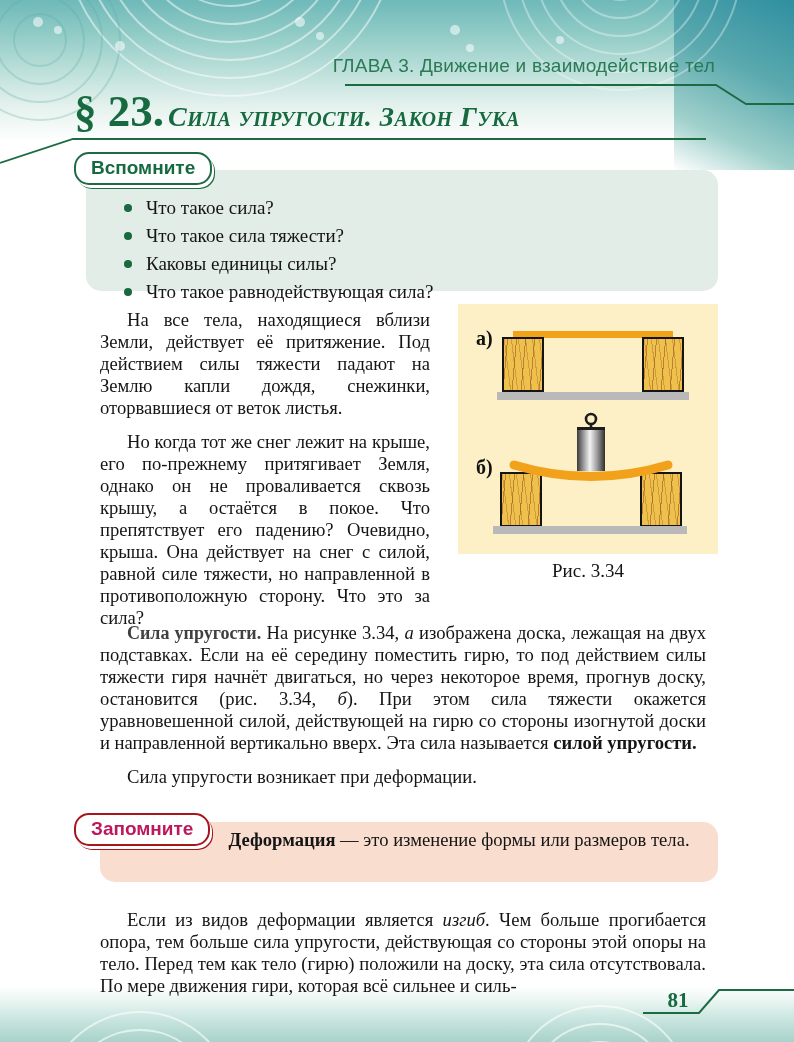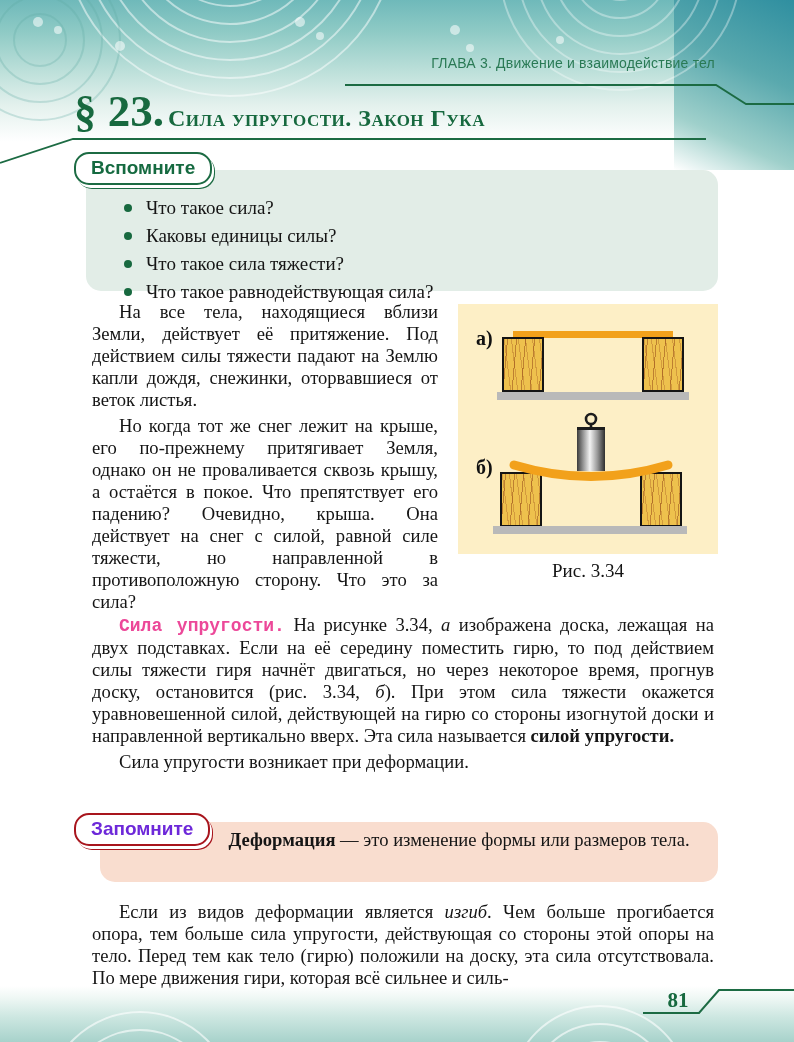--- a/index.html
+++ b/index.html
@@ -13,47 +13,47 @@
     background:linear-gradient(205deg,#2f8fa0 0%,#5aa9ae 40%,#9fd0cb 75%,rgba(255,255,255,0) 100%);}
   .band-art{position:absolute;left:0;top:0;pointer-events:none;}
   .bottom-band{position:absolute;left:0;top:986px;width:794px;height:56px;
     background:linear-gradient(0deg,#a7d2cb 0%,#cde7e1 45%,#eef7f4 78%,#ffffff 100%);}
 
   
   .rules{position:absolute;left:0;top:0;pointer-events:none;}
 
   .chapter-header{position:absolute;top:55px;right:79px;
     font-family:"Liberation Sans","DejaVu Sans",sans-serif;
-    font-size:14px;color:#2a7a55;letter-spacing:.2px;}
+    font-size:19px;color:#2a7a55;letter-spacing:.2px;}
 
   .title-row{position:absolute;left:74px;top:88px;white-space:nowrap;color:#17693f;}
   .title-num{font-size:45px;font-weight:bold;line-height:46px;}
-  .title-text{font-size:24px;font-weight:bold;font-variant:small-caps;letter-spacing:.5px;}
+  .title-text{font-size:28px;font-weight:bold;font-variant:small-caps;letter-spacing:.5px;font-style:italic;}
 
   
   .recall-box{position:absolute;left:86px;top:170px;width:632px;height:121px;
     background:#e2ede7;border-radius:15px;}
   .badge{position:absolute;font-family:"Liberation Sans","DejaVu Sans",sans-serif;
     font-size:19px;font-weight:bold;background:#ffffff;border-radius:15px;
     padding:3px 15px 4px 15px;white-space:nowrap;}
   .badge-green{left:74px;top:152px;color:#156a40;border:2px solid #1c6b43;
     box-shadow:2px 3px 0 #ffffff,3px 4px 0 #1c6b43;}
-  .badge-red{left:74px;top:813px;color:#6d28d9;border:2px solid #a8151d;
+  .badge-red{left:74px;top:813px;color:#be185d;border:2px solid #a8151d;
     box-shadow:2px 3px 0 #ffffff,3px 4px 0 #a8151d;}
   .recall-list{position:absolute;left:116px;top:186px;width:580px;list-style:none;margin:8px;padding:0;}
   .recall-list li{display:flex;align-items:flex-start;font-size:19px;line-height:28px;}
   .dot{flex:0 0 auto;width:8px;height:8px;border-radius:50%;background:#17693f;margin:10px 14px 0 0;}
 
   
   .text1{position:absolute;left:88px;top:297px;width:354px;}
   .text2{position:absolute;left:88px;top:610px;width:630px;}
   .text3{position:absolute;left:88px;top:897px;width:630px;}
-  p.body{margin:4px;font-size:18.6px;line-height:22px;text-align:justify;text-indent:27px;}
-  .lead-green{color:#ec4899;font-weight:bold;
-    font-family:Liberation Mono, monospace;font-size:18px;}
+  p.body{margin:12px;font-size:18.6px;line-height:22px;text-align:justify;text-indent:27px;}
+  .lead-green{color:#404040;font-weight:bold;
+    font-family:Liberation Serif, serif;font-size:18px;}
   .it{font-style:italic;}
   .bd{font-weight:bold;}
 
   
   .figure{position:absolute;left:458px;top:304px;width:260px;height:250px;background:#fdefc6;}
   .fig-label{position:absolute;font-size:20px;font-weight:bold;color:#111;}
   .board-flat{position:absolute;left:55px;top:27px;width:160px;height:7px;background:#f2a11b;}
   .wood{position:absolute;width:42px;height:55px;background-color:#eec14d;border:2px solid #141414;
     box-sizing:border-box;
     background-image:
@@ -146,25 +146,25 @@
 
   <div class="recall-box"></div>
   <div class="badge badge-green">Вспомните</div>
   <ul class="recall-list">
     <li>
         <span class="dot"></span>
         <span>Что такое сила?</span>
       </li>
     <li>
         <span class="dot"></span>
+        <span>Что такое сила тяжести?</span>
+      </li>
+    <li>
+        <span class="dot"></span>
         <span>Каковы единицы силы?</span>
-      </li>
-    <li>
-        <span class="dot"></span>
-        <span>Что такое сила тяжести?</span>
       </li>
     <li>
         <span class="dot"></span>
         <span>Что такое равнодействующая сила?</span>
       </li>
   </ul>
 
   <div class="text1">
     <p class="body">На все тела, находящиеся вблизи Земли, действует её притяжение. Под действием силы тяжести падают на Землю капли дождя, снежинки, оторвавшиеся от веток листья.</p>
     <p class="body">Но когда тот же снег лежит на крыше, его по-прежнему притягивает Земля, однако он не проваливается сквозь крышу, а остаётся в покое. Что препятствует его падению? Очевидно, крыша. Она действует на снег с силой, равной силе тяжести, но направленной в противоположную сторону. Что это за сила?</p>

